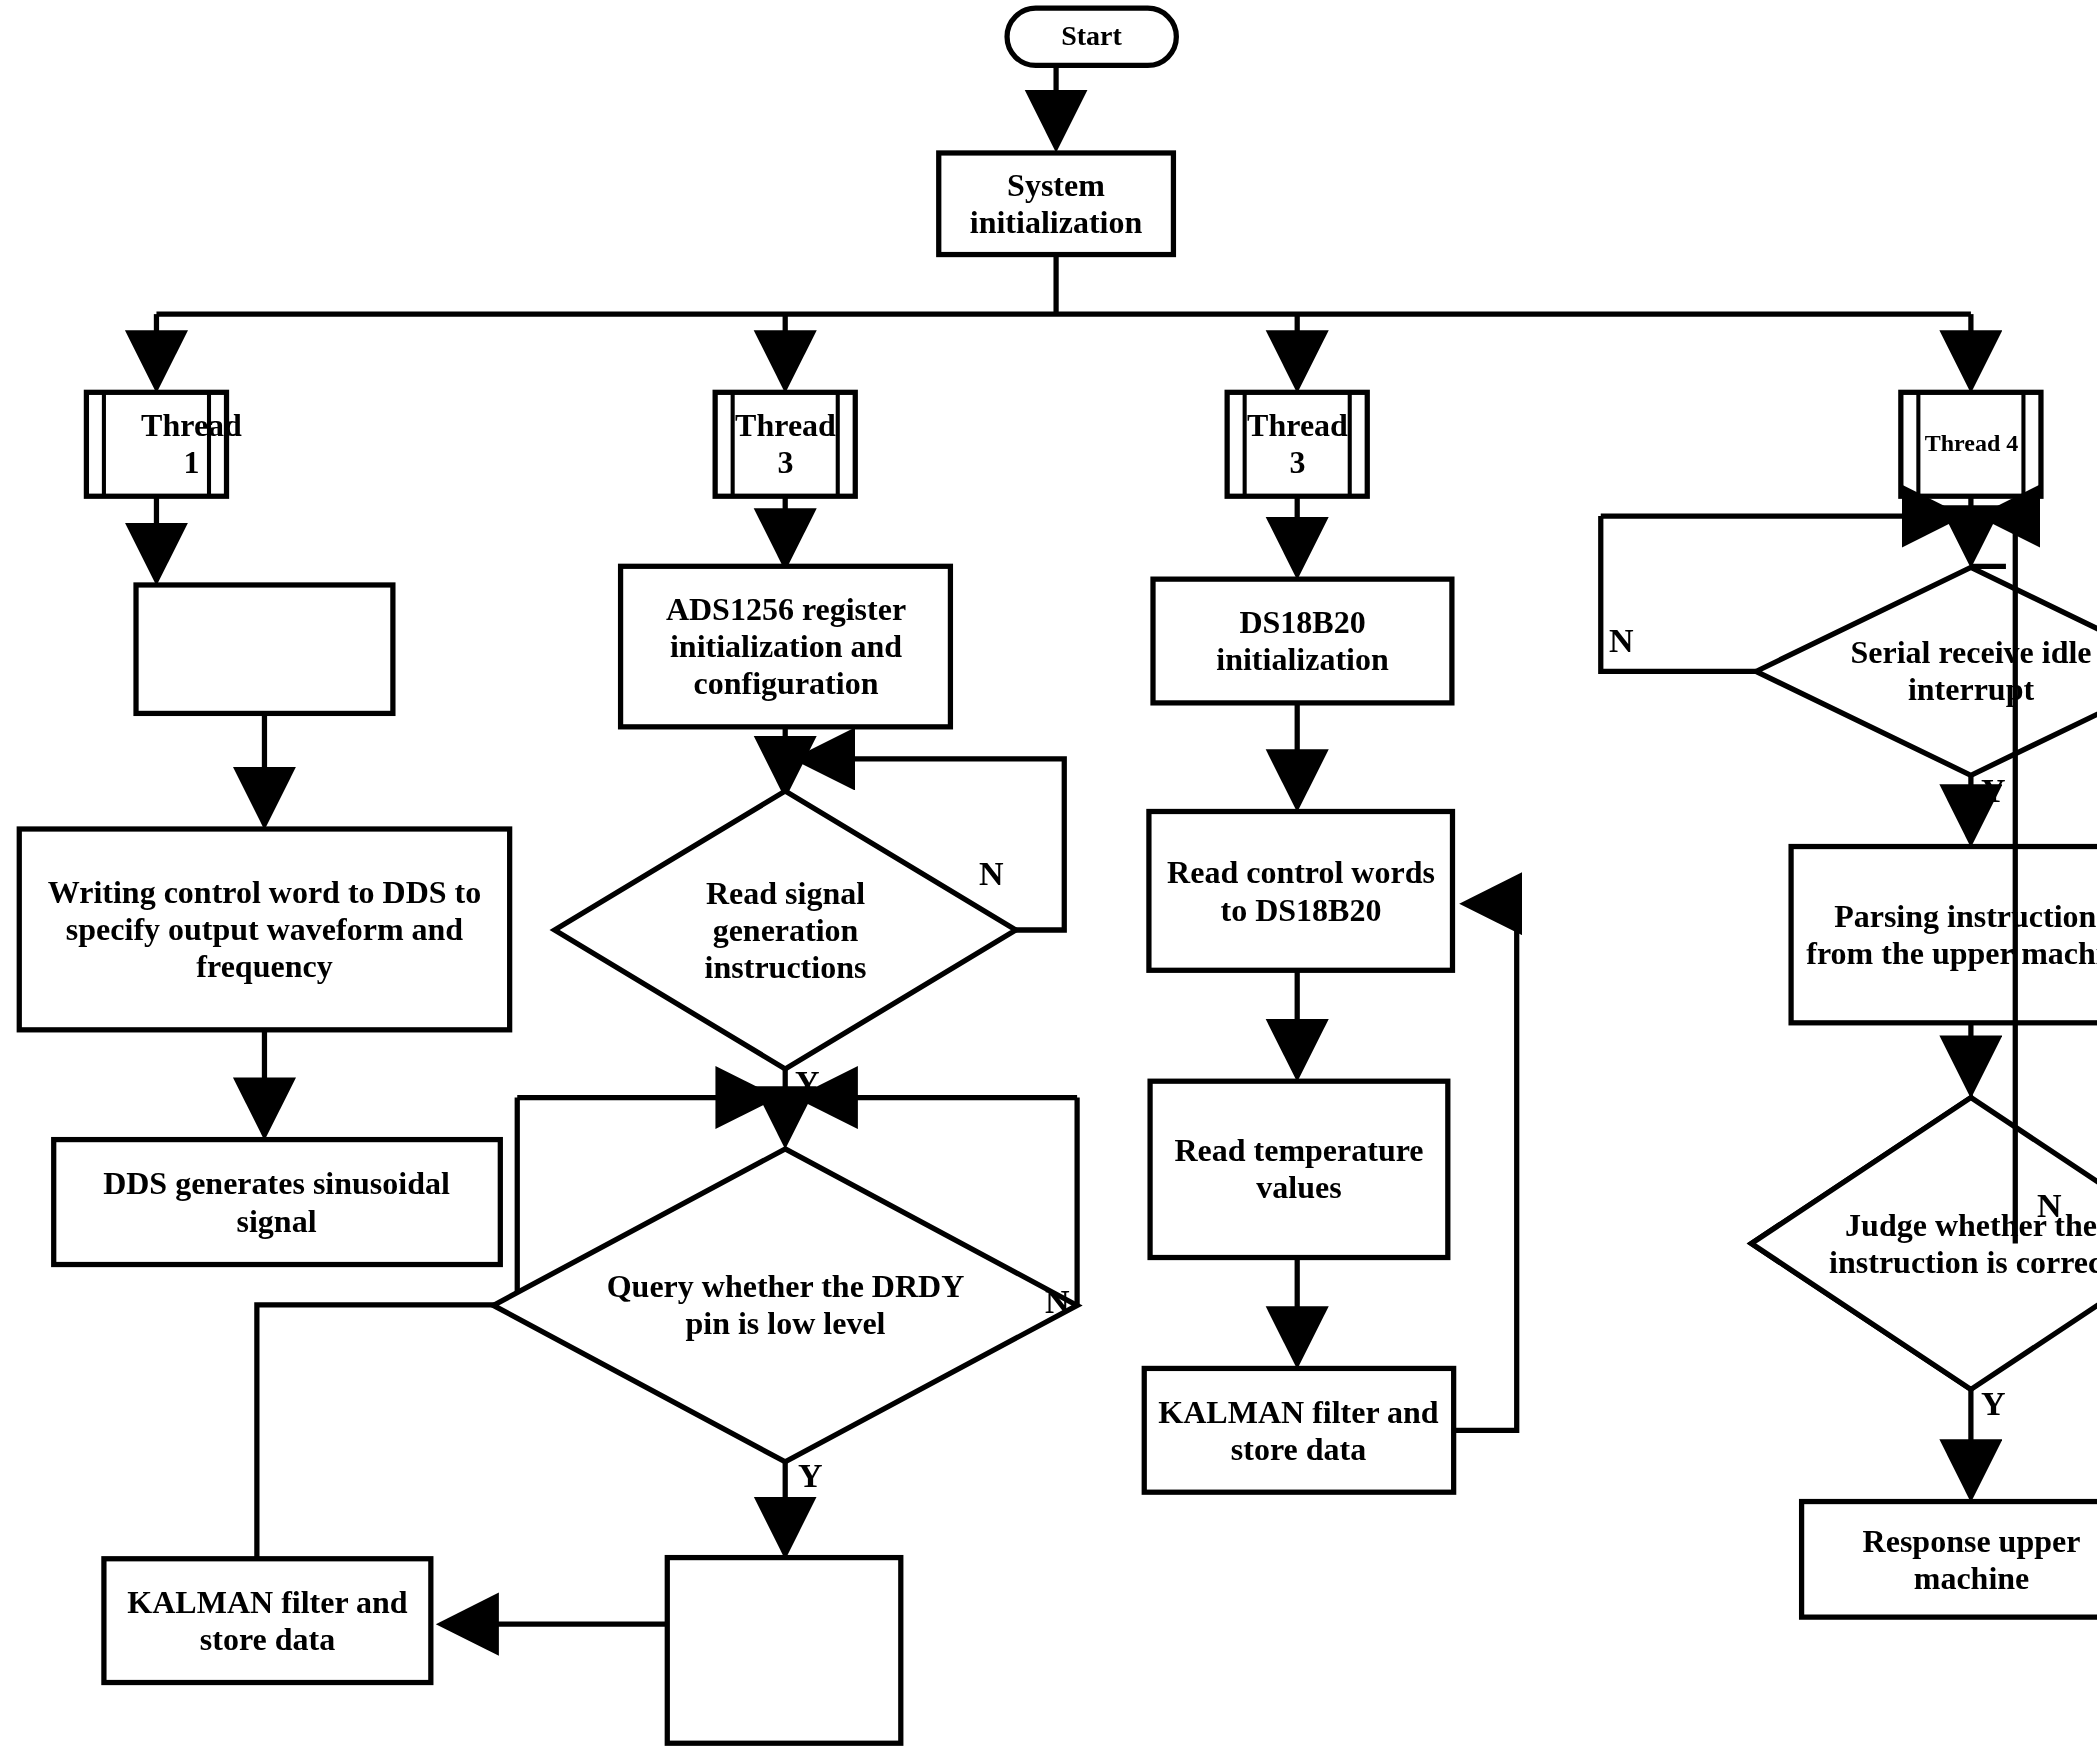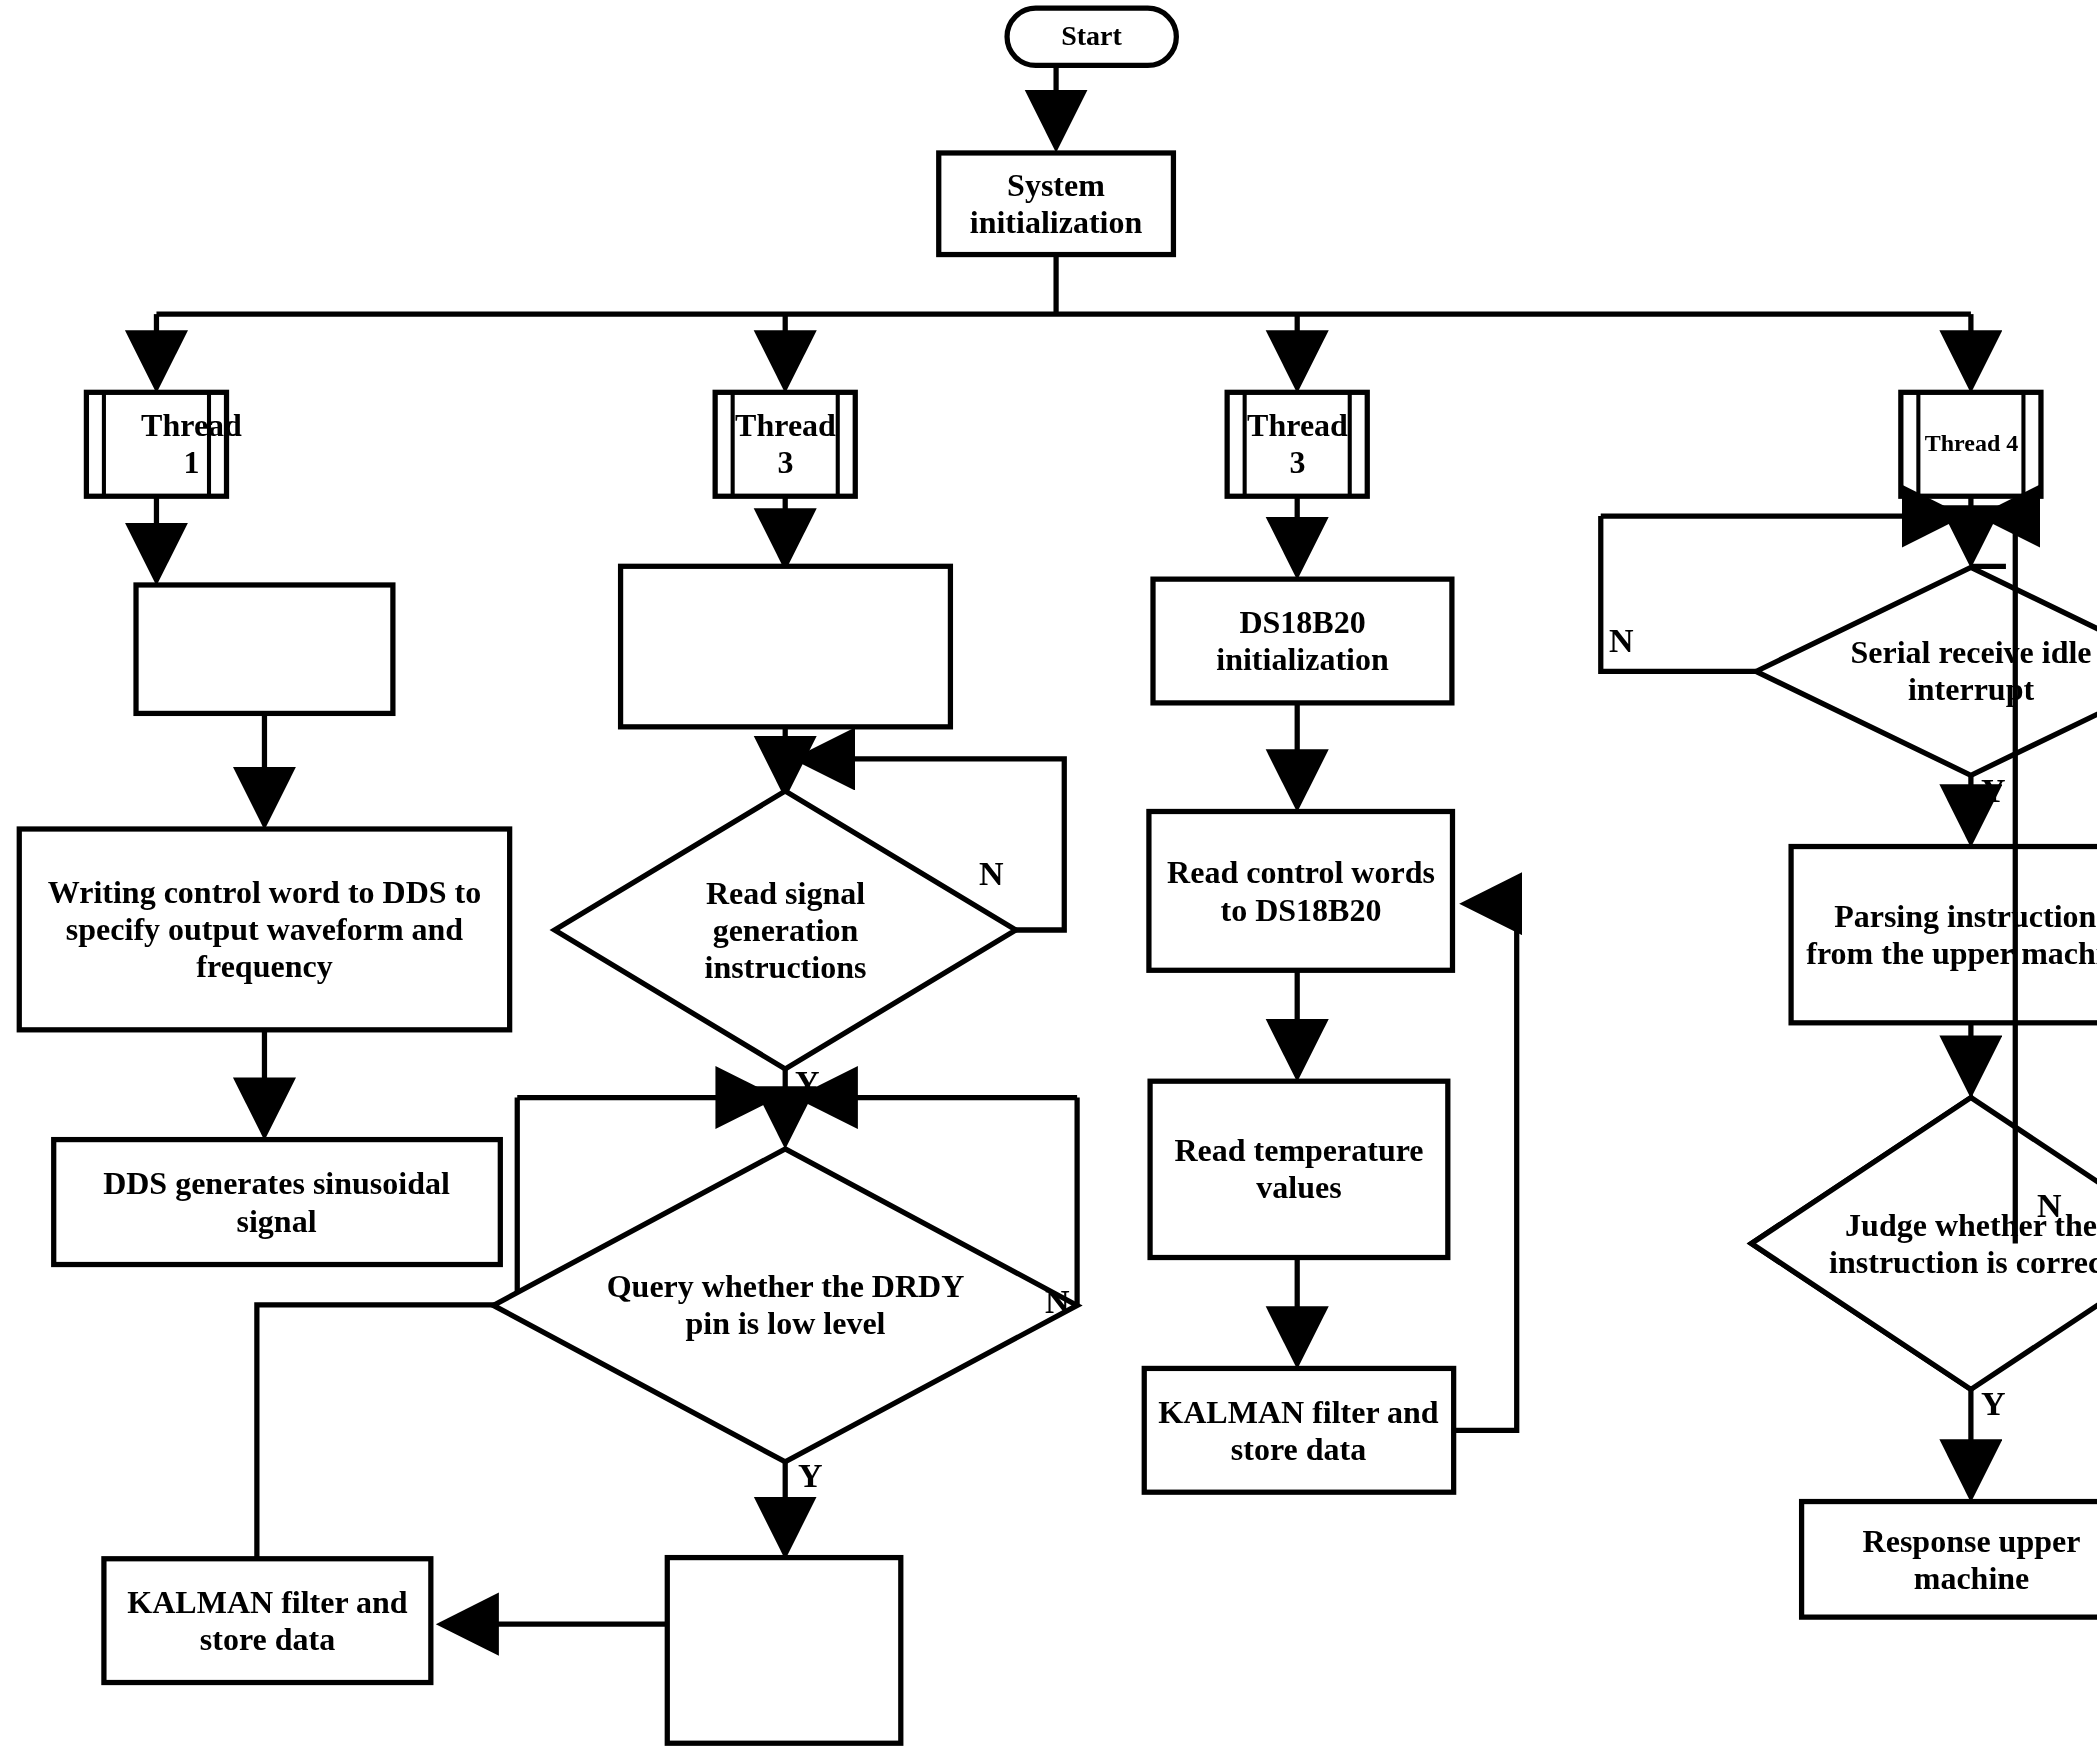--- a/index.html
+++ b/index.html
@@ -127,20 +127,21 @@
 
   <div class="lbl" style="left:104px;top:392px;width:105px;height:104px;font-size:32px;margin-left:35px;">Thread 1</div>
   <div class="lbl" style="left:733px;top:392px;width:105px;height:104px;font-size:32px;">Thread 3</div>
   <div class="lbl" style="left:1245px;top:392px;width:105px;height:104px;font-size:32px;">Thread 3</div>
   <div class="lbl" style="left:1919px;top:392px;width:105px;height:104px;font-size:24px;">Thread 4</div>
 
   <div class="lbl" style="left:28px;top:829px;width:473px;height:201px;font-size:32px;padding:0 4.7px;box-sizing:border-box;">Writing control word to DDS to specify output waveform and frequency</div>
   <div class="lbl" style="left:65px;top:1140px;width:423px;height:125px;font-size:32px;">DDS generates sinusoidal signal</div>
   <div class="lbl" style="left:111px;top:1559px;width:313px;height:124px;font-size:32px;">KALMAN filter and store data</div>
 
+  <div class="lbl" style="left:627px;top:566px;width:318px;height:161px;font-size:32px;padding:0 3.5px;box-sizing:border-box;">ADS1256 register initialization and configuration</div>
   <div class="lbl" style="left:654px;top:846px;width:263px;height:169px;font-size:32px;">Read signal generation instructions</div>
   <div class="lbl" style="left:590px;top:1232px;width:391px;height:146px;font-size:32px;">Query whether the DRDY pin is low level</div>
 
   <div class="lbl" style="left:1159px;top:579px;width:287px;height:124px;font-size:32px;">DS18B20 initialization</div>
   <div class="lbl" style="left:1156px;top:812px;width:290px;height:159px;font-size:32px;">Read control words to DS18B20</div>
   <div class="lbl" style="left:1157px;top:1081px;width:284px;height:176px;font-size:32px;">Read temperature values</div>
   <div class="lbl" style="left:1151px;top:1369px;width:295px;height:124px;font-size:32px;">KALMAN filter and store data</div>
 
   <div class="lbl" style="left:1798px;top:604px;width:346px;height:134px;font-size:32px;">Serial receive idle interrupt</div>
   <div class="lbl" style="left:1798px;top:847px;width:347px;height:176px;font-size:32px;padding:0 3.5px;box-sizing:border-box;">Parsing instructions from the upper machine</div>

